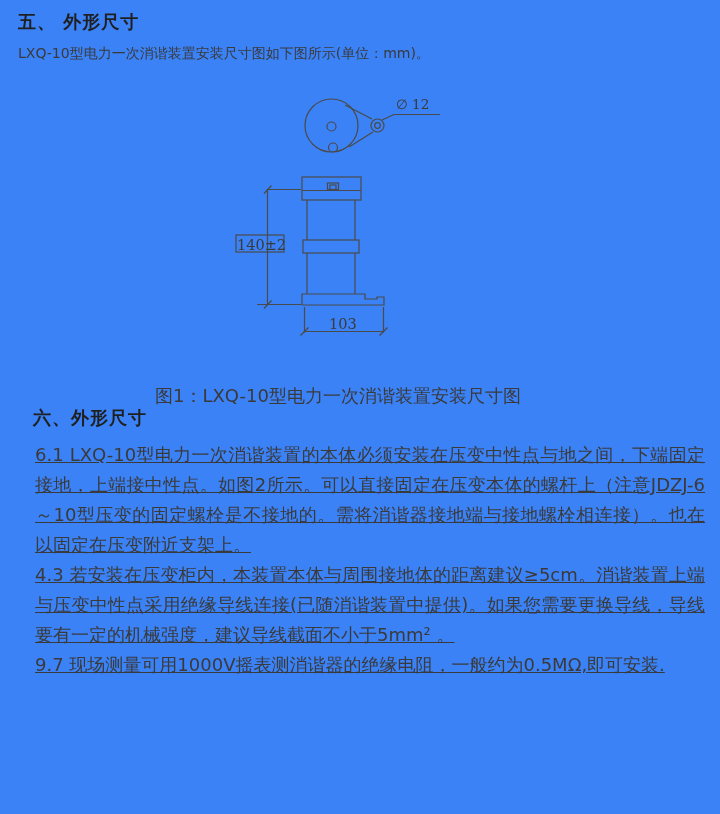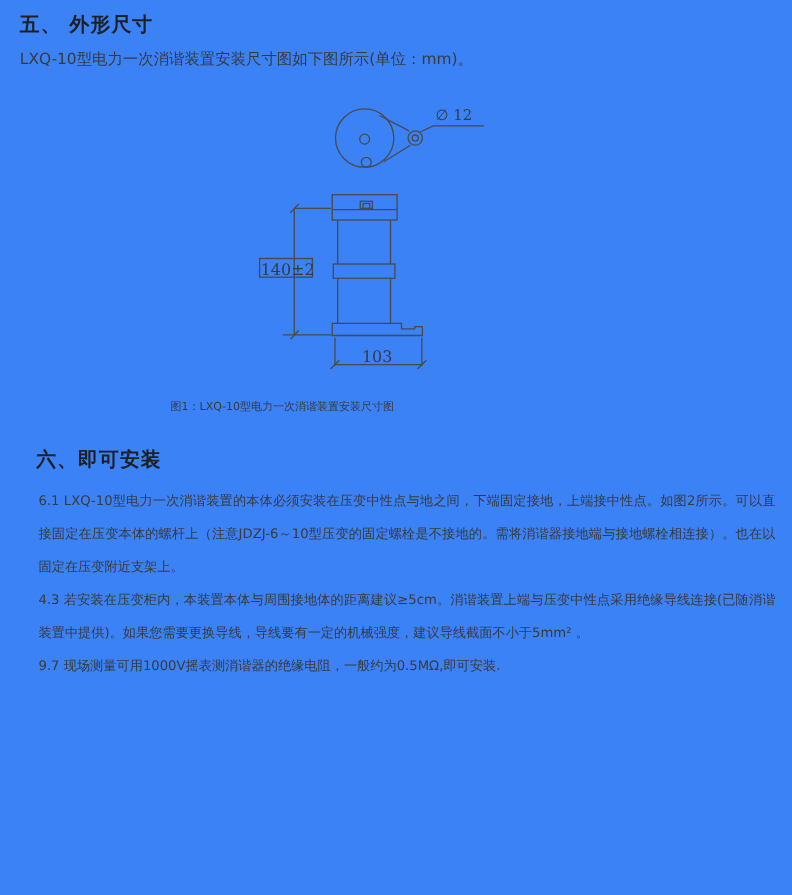--- a/index.html
+++ b/index.html
@@ -41,37 +41,38 @@
     stroke:#4a4a4a;
     stroke-width:1.2;
   }
   .drawing text{
     fill:#3a3a3a;
     stroke:none;
     font-family:"DejaVu Serif","Liberation Serif",serif;
   }
   .caption{
     position:absolute;
-    left:155px;top:363px;
+    left:155px;top:384px;
     margin:0;
-    font-size:10px;
+    font-size:18px;
     color:#3a3a3a;
     white-space:nowrap;
   }
   .body-text{
     position:absolute;
     left:35px;top:440px;
     width:670px;
   }
   .body-text p{
     margin:0;
-    font-size:12px;
+    font-size:18px;
     line-height:30px;
     text-align:justify;
     color:#3a3a3a;
+    text-decoration:underline;
   }
 </style>
 </head>
 <body>
 
 <div class="doc">
 
   <h2 class="h-sec" id="sec5-heading">五、 外形尺寸</h2>
 
   <p class="intro">LXQ-10型电力一次消谐装置安装尺寸图如下图所示(单位：mm)。</p>
@@ -118,21 +119,21 @@
       <line x1="383.5" y1="307" x2="383.5" y2="332.5"></line>
       <path d="M304.5 331.5 H383.5"></path>
       <path d="M300.5 335.5 L308.5 327.5"></path>
       <path d="M379.5 335.5 L387.5 327.5"></path>
       <text x="329" y="329" font-size="14.5">103</text>
     </g>
   </svg>
 
   <p class="caption">图1：LXQ-10型电力一次消谐装置安装尺寸图</p>
 
-  <h2 class="h-sec" id="sec6-heading">六、即可安装</h2>
+  <h2 class="h-sec" id="sec6-heading">六、外形尺寸</h2>
 
   <div class="body-text">
     <p>6.1 LXQ-10型电力一次消谐装置的本体必须安装在压变中性点与地之间，下端固定接地，上端接中性点。如图2所示。可以直接固定在压变本体的螺杆上（注意JDZJ-6～10型压变的固定螺栓是不接地的。需将消谐器接地端与接地螺栓相连接）。也在以固定在压变附近支架上。</p>
     <p>4.3 若安装在压变柜内，本装置本体与周围接地体的距离建议≥5cm。消谐装置上端与压变中性点采用绝缘导线连接(已随消谐装置中提供)。如果您需要更换导线，导线要有一定的机械强度，建议导线截面不小于5mm² 。</p>
     <p>9.7 现场测量可用1000V摇表测消谐器的绝缘电阻，一般约为0.5MΩ,即可安装.</p>
   </div>
 
 </div>
 
 </body></html>

